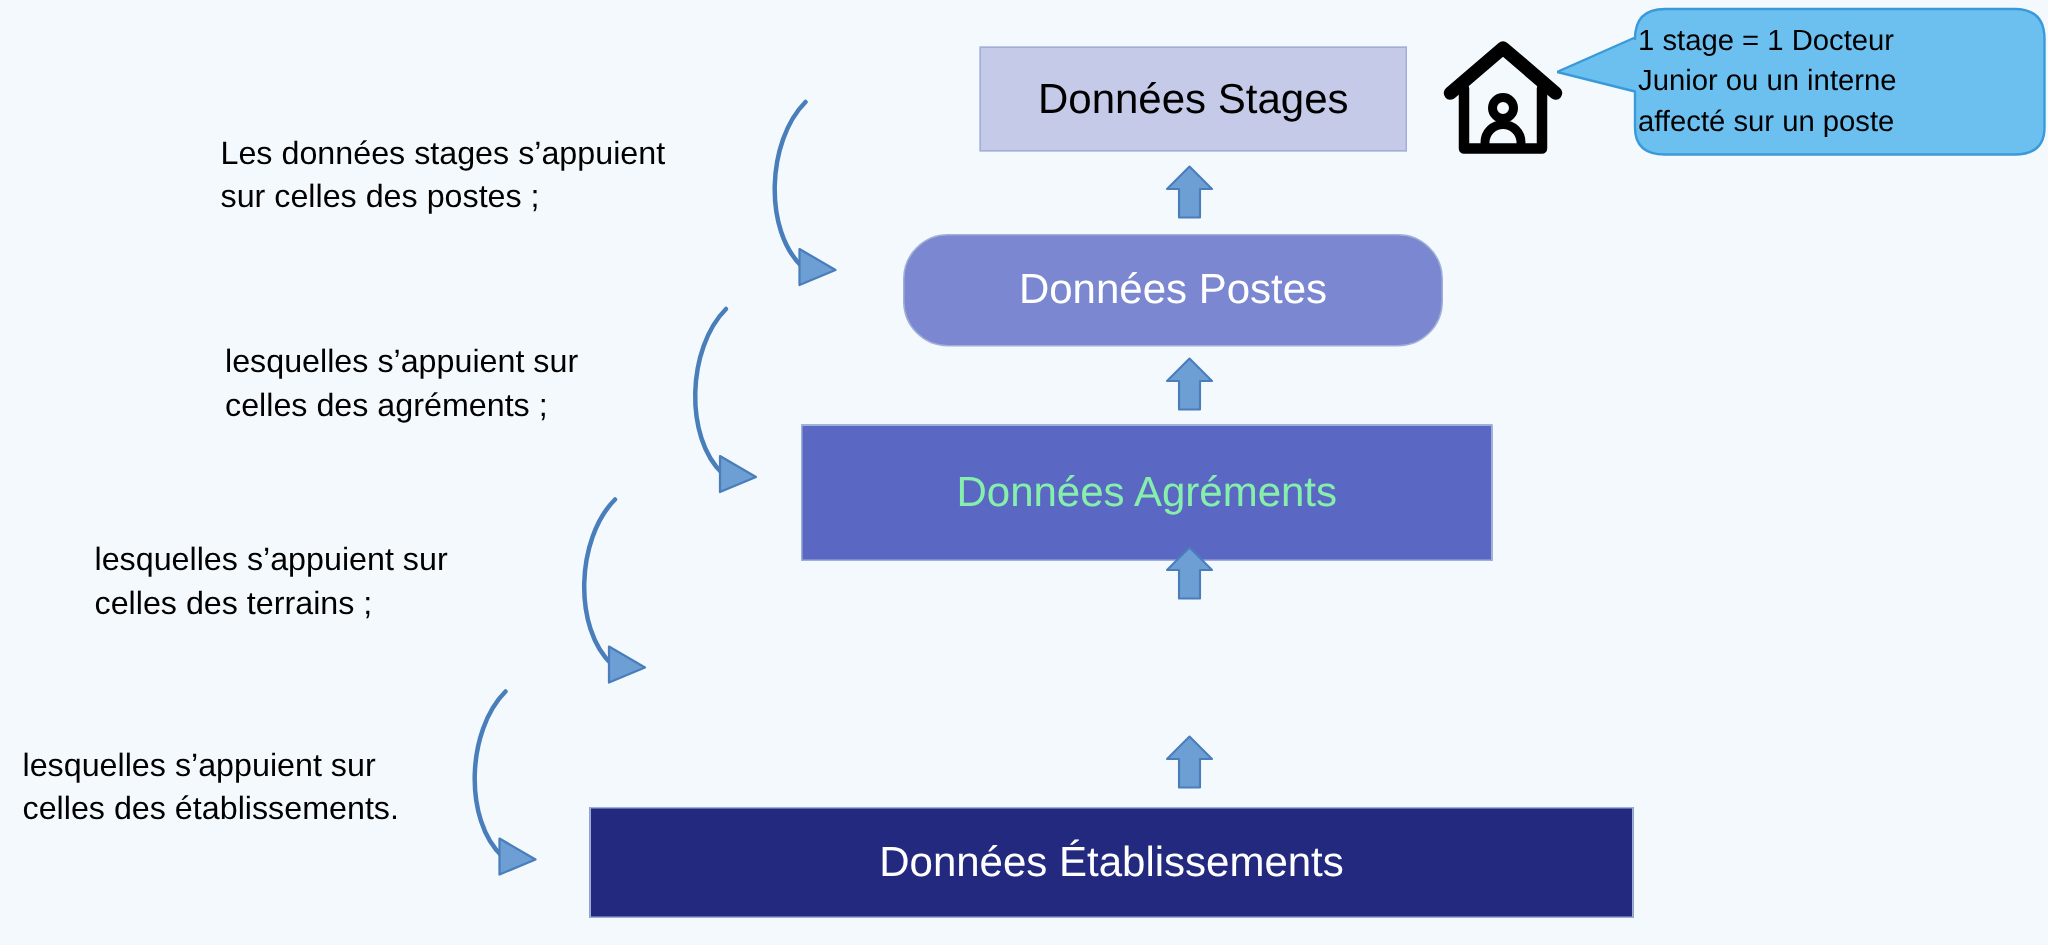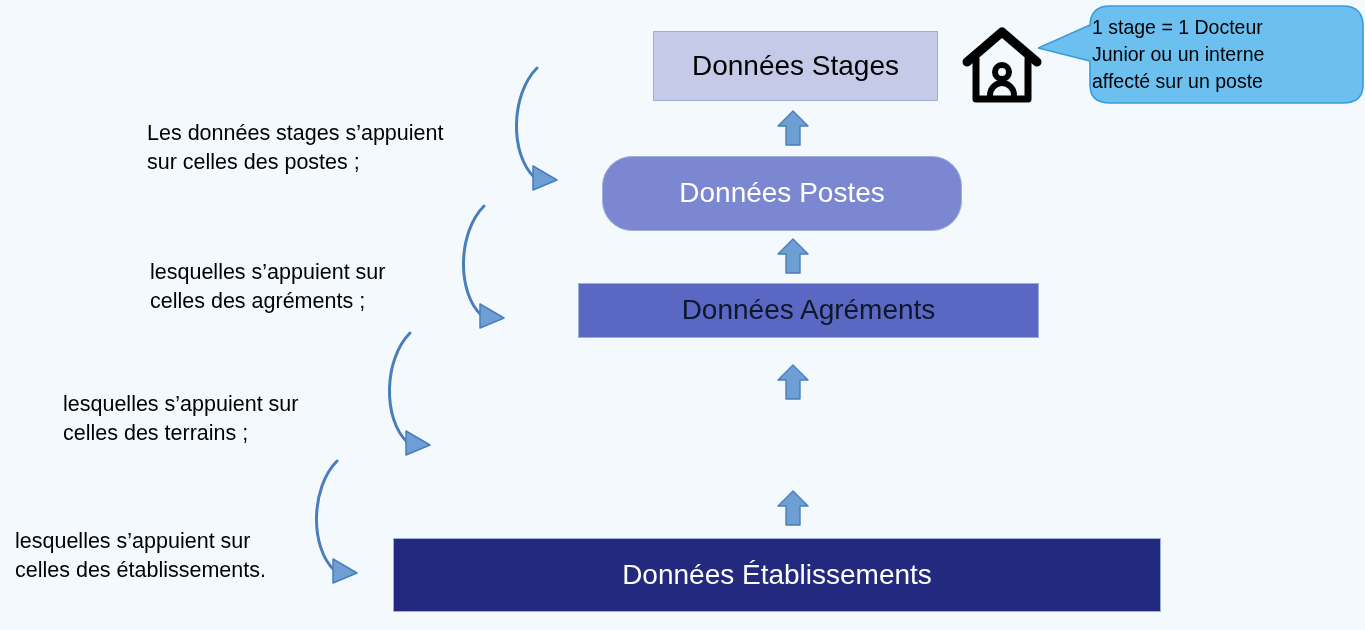--- a/index.html
+++ b/index.html
@@ -41,53 +41,52 @@
     font-size: 28px;
   }
   #box-postes {
     left: 602px; top: 156px; width: 360px; height: 75px;
     background: #7b87d0;
     color: #ffffff;
     font-size: 28px;
     border-radius: 30px;
   }
   #box-agrements {
-    left: 578px; top: 283px; width: 461px; height: 55px;
+    left: 534px; top: 283px; width: 461px; height: 91px;
     background: #5a68c4;
-    color: #0f172a;
+    color: #86efac;
     font-size: 28px;
   }
   #box-terrains {
     left: 475px; top: 409px; width: 613px; height: 72px;
     background: #2e3592;
     color: #ffffff;
     font-size: 28px;
   }
   #box-etablissements {
-    left: 393px; top: 538px; width: 768px; height: 74px;
+    left: 393px; top: 538px; width: 696px; height: 74px;
     background: #22297f;
     color: #ffffff;
     font-size: 28px;
   }
 
   
   .up-arrow {
     position: absolute;
     width: 34px;
     height: 36px;
   }
 
   
   .note {
     position: absolute;
     color: #000000;
     font-size: 21.5px;
     line-height: 1.33;
     white-space: pre-line;
-    margin-top: 31px;
   }
   #note-1 { left: 147px; top: 88px;  width: 360px; }
   #note-2 { left: 150px; top: 227px; width: 300px; }
   #note-3 { left: 63px;  top: 359px; width: 300px; }
   #note-4 { left: 15px;  top: 496px; width: 320px; }
 
   
   .curve {
     position: absolute;
     overflow: visible;

